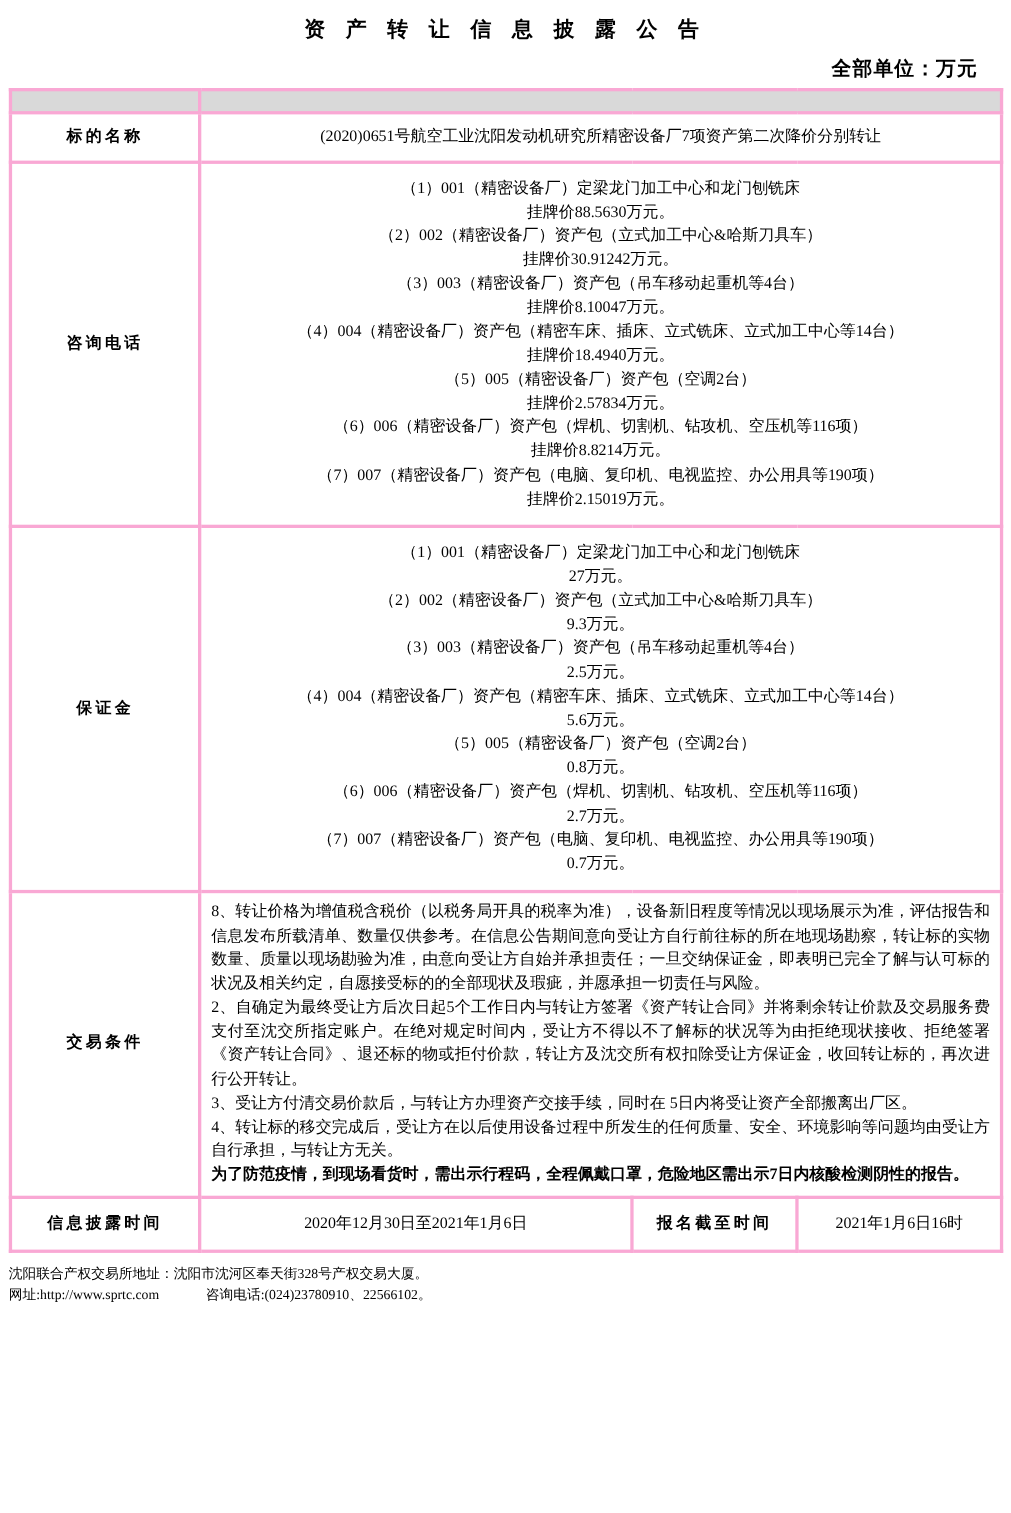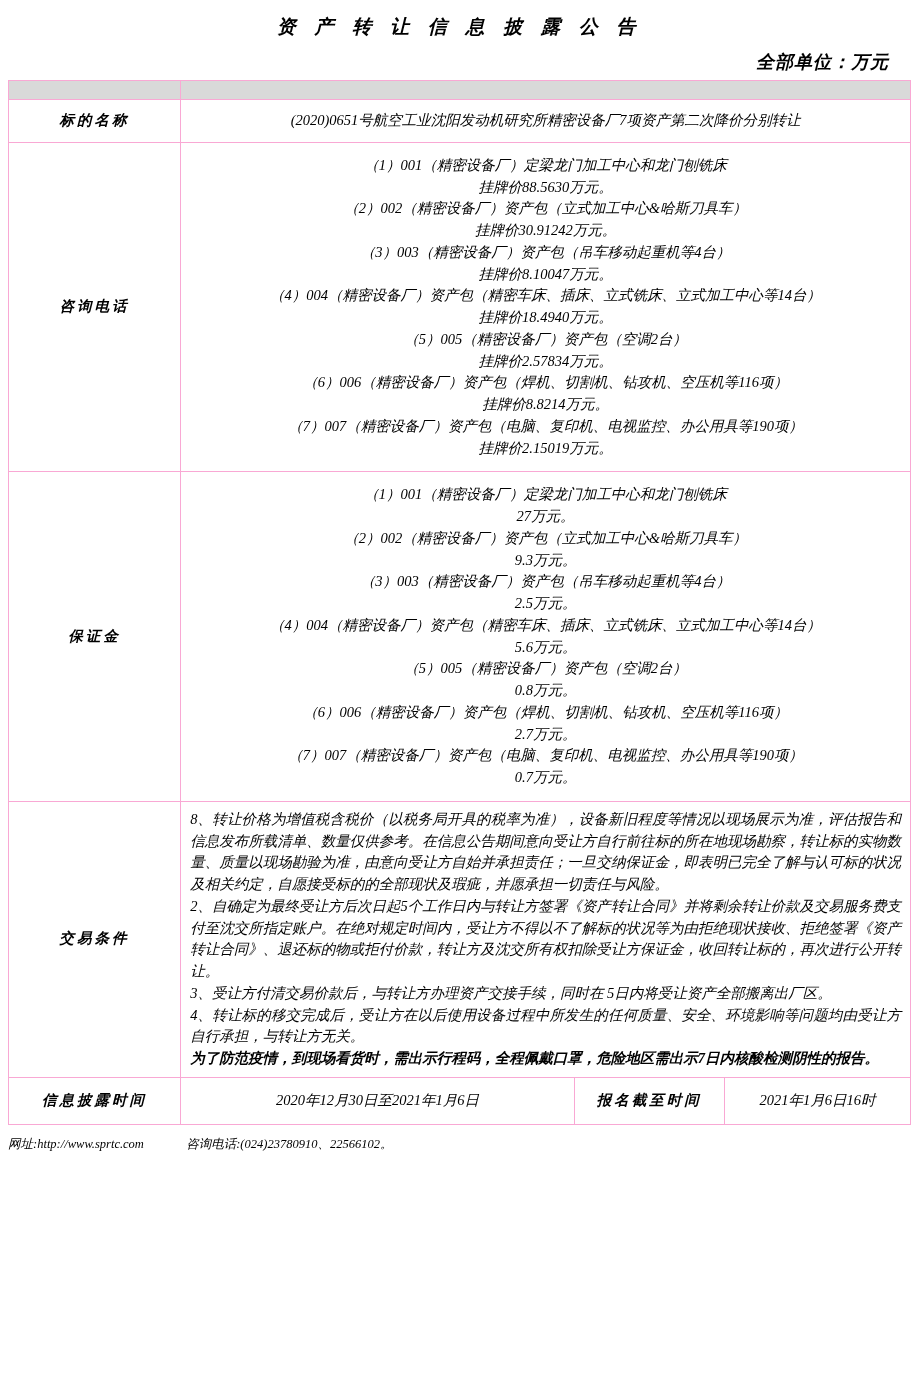--- a/index.html
+++ b/index.html
@@ -14,21 +14,20 @@
     color: #000000;
     position: relative;
     overflow: hidden;
   }
   .page {
     width: 919px;
     height: 1256px;
     box-sizing: border-box;
     padding: 0 8px;
     position: relative;
-    font-style: italic;
   }
   .doc-title {
     text-align: center;
     font-size: 19px;
     font-weight: bold;
     letter-spacing: 7px;
     padding-top: 14px;
     padding-bottom: 10px;
     font-family: "Liberation Serif", "DejaVu Serif", serif;
   }
@@ -40,21 +39,21 @@
     padding-bottom: 6px;
     letter-spacing: 1px;
   }
   table.main {
     width: 903px;
     border-collapse: collapse;
     table-layout: fixed;
     margin: 0 auto;
   }
   table.main td {
-    border: 1px solid #f9a8d4;
+    border: 3px solid #f9a8d4;
     vertical-align: middle;
     font-size: 14.5px;
     line-height: 1.5;
   }
   td.hdr-strip {
     height: 18px;
     padding: 0;
   }
   td.hdr-strip-left {
     background: #d9d9d9;
@@ -203,20 +202,21 @@
       <tr>
         <td class="time-label">信息披露时间</td>
         <td class="time-value">2020年12月30日至2021年1月6日</td>
         <td class="time-label">报名截至时间</td>
         <td class="time-value">2021年1月6日16时</td>
       </tr>
     </tbody>
   </table>
 
   <div class="footer">
+    <span class="f-line">沈阳联合产权交易所地址：沈阳市沈河区奉天街328号产权交易大厦。</span>
     <span class="f-line">
       <span>网址:http://www.sprtc.com</span>
       <span class="spacer"></span>
       <span>咨询电话:(024)23780910、22566102。</span>
     </span>
   </div>
 
 </div>
 
 </body></html>

